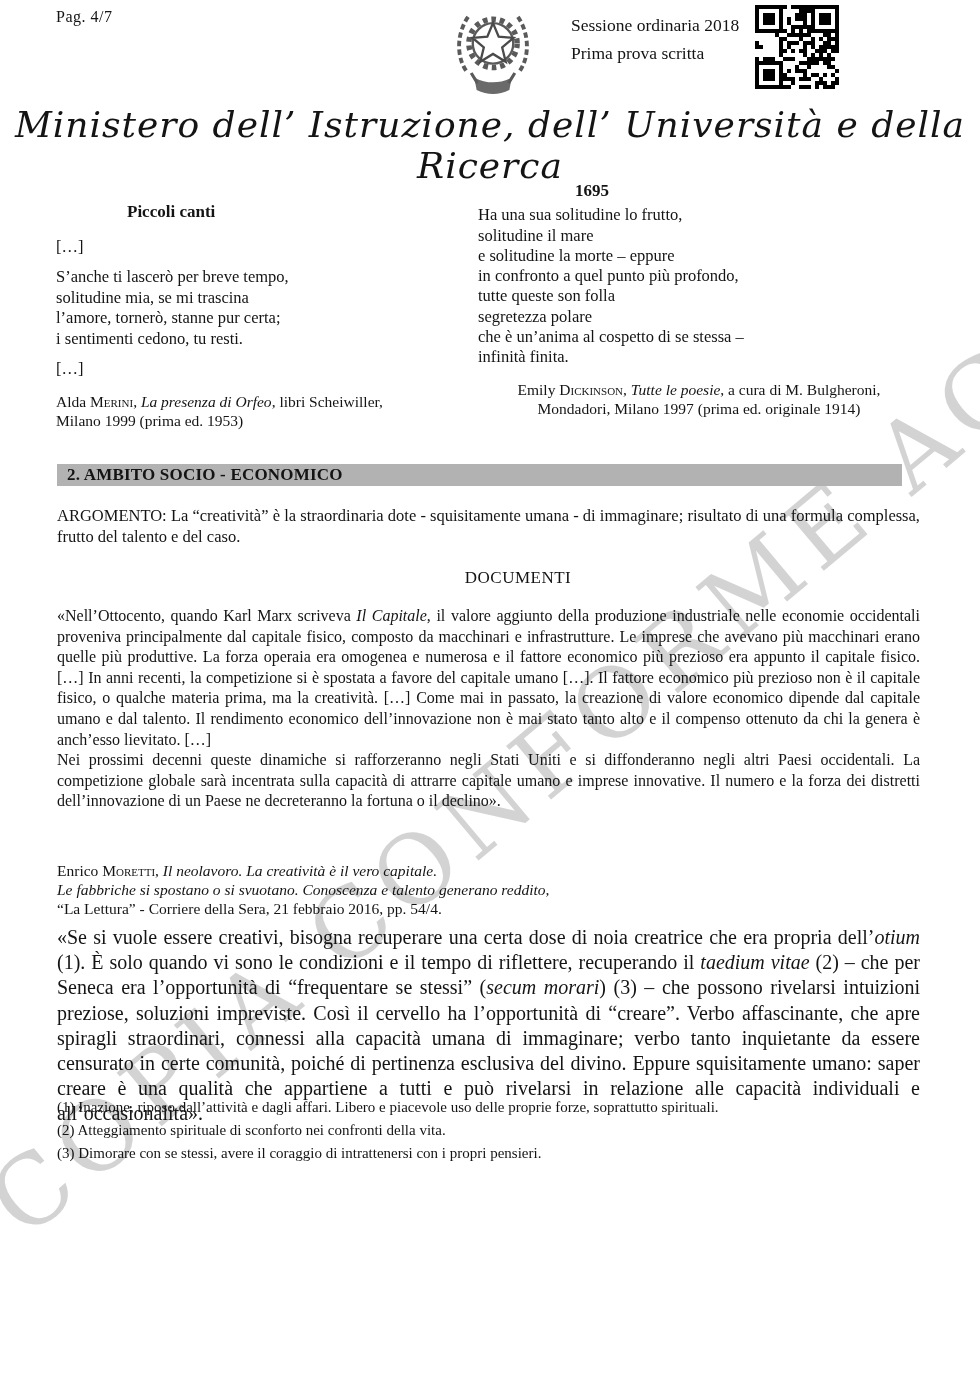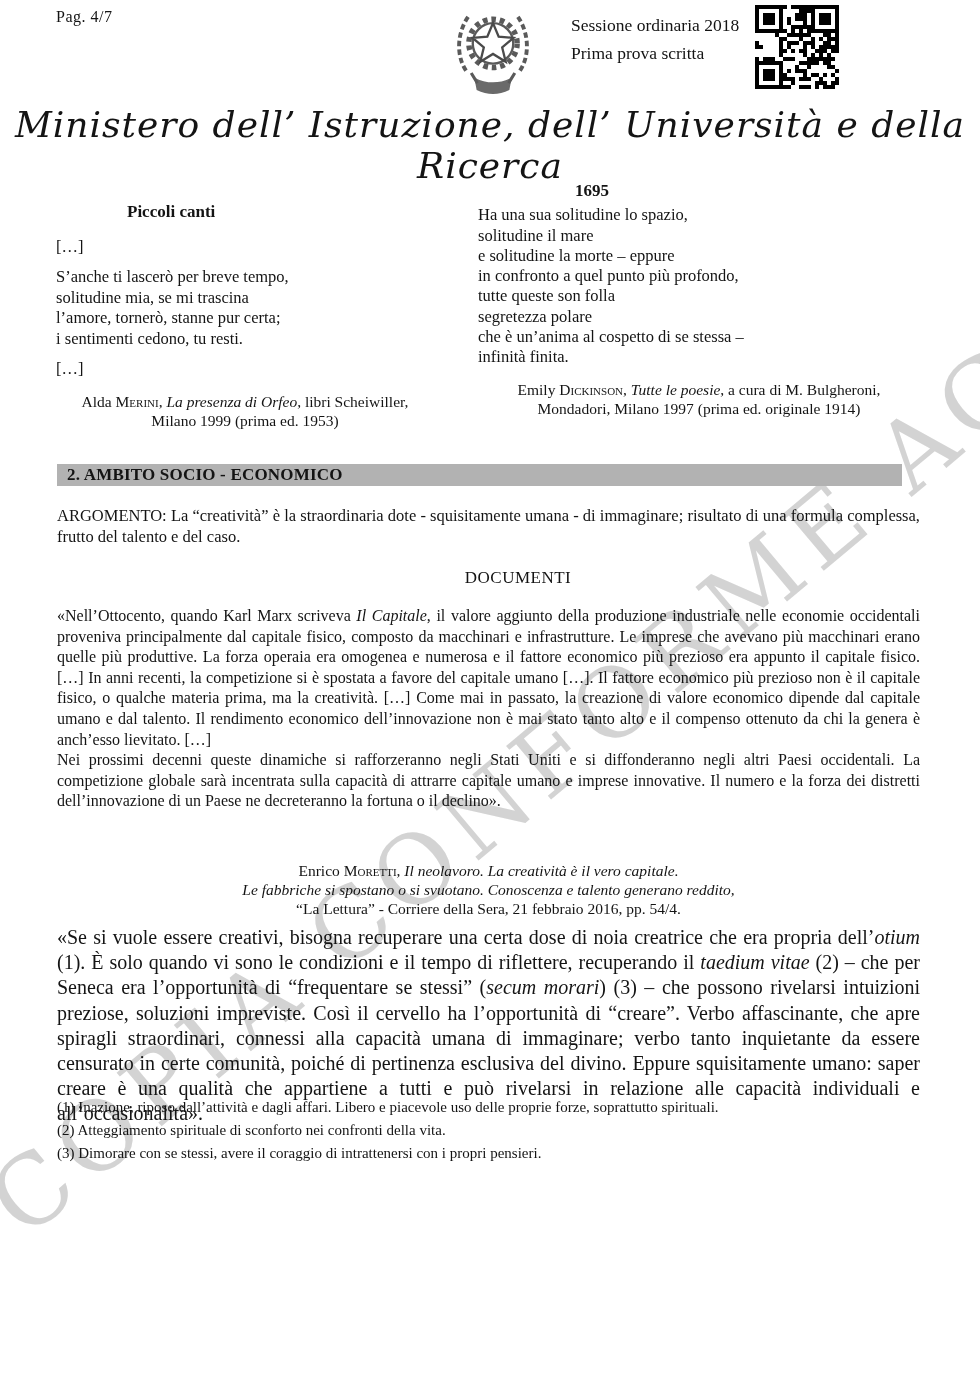--- a/index.html
+++ b/index.html
@@ -18,21 +18,21 @@
   .qr{left:755px;top:5px;width:84px;height:84px;}
   .ministry{left:0;top:104px;width:980px;text-align:center;font-size:36px;font-style:italic;
             font-family:"DejaVu Serif",serif;letter-spacing:1px;}
   
   .poemL{left:56px;top:186px;width:378px;font-size:16.5px;line-height:20.5px;}
   .poemL .ptitle{font-weight:bold;font-size:17px;margin:16px 0 14px 71px;}
   .poemR{left:478px;top:181px;width:442px;font-size:16.5px;line-height:20.3px;}
   .poemR .ptitle{font-weight:bold;font-size:17px;margin:0 0 4px 97px;}
   .ell{margin:10px 0;}
   .attr{font-size:15.5px;line-height:19px;margin-top:12px;}
-  .attr-right{text-align:center;}
+  .attr-right{text-align:left;}
   .attr-center{text-align:center;}
   
   .section-bar{left:57px;top:464px;width:845px;height:22px;background:#b2b2b2;
                font-weight:bold;font-size:17px;line-height:22px;padding-left:10px;box-sizing:border-box;
                letter-spacing:.2px;}
   .argomento{left:57px;top:506px;width:863px;font-size:16.5px;line-height:20.5px;text-align:justify;}
   .argomento .b{font-weight:normal;}
   .documenti{left:0;top:568px;width:980px;text-align:center;font-size:17px;letter-spacing:.5px;padding-left:28px;}
   
   .doc1{left:57px;top:606px;width:863px;font-size:16px;line-height:20.6px;text-align:justify;}
@@ -238,21 +238,21 @@
     <div>i sentimenti cedono, tu resti.</div>
     <div class="ell">[…]</div>
     <div class="attr attr-right">
       <span>Alda </span><span class="sc">Merini</span><span>, </span><span class="it">La presenza di Orfeo</span><span>, libri Scheiwiller,</span>
       <div>Milano 1999 (prima ed. 1953)</div>
     </div>
   </div>
 
   <div class="layer poemR">
     <div class="ptitle">1695</div>
-    <div>Ha una sua solitudine lo spazio,</div>
+    <div>Ha una sua solitudine lo frutto,</div>
     <div>solitudine il mare</div>
     <div>e solitudine la morte – eppure</div>
     <div>in confronto a quel punto più profondo,</div>
     <div>tutte queste son folla</div>
     <div>segretezza polare</div>
     <div>che è un’anima al cospetto di se stessa –</div>
     <div>infinità finita.</div>
     <div class="attr attr-center">
       <span>Emily </span><span class="sc">Dickinson</span><span>, </span><span class="it">Tutte le poesie</span><span>, a cura di M. Bulgheroni,</span>
       <div>Mondadori, Milano 1997 (prima ed. originale 1914)</div>

